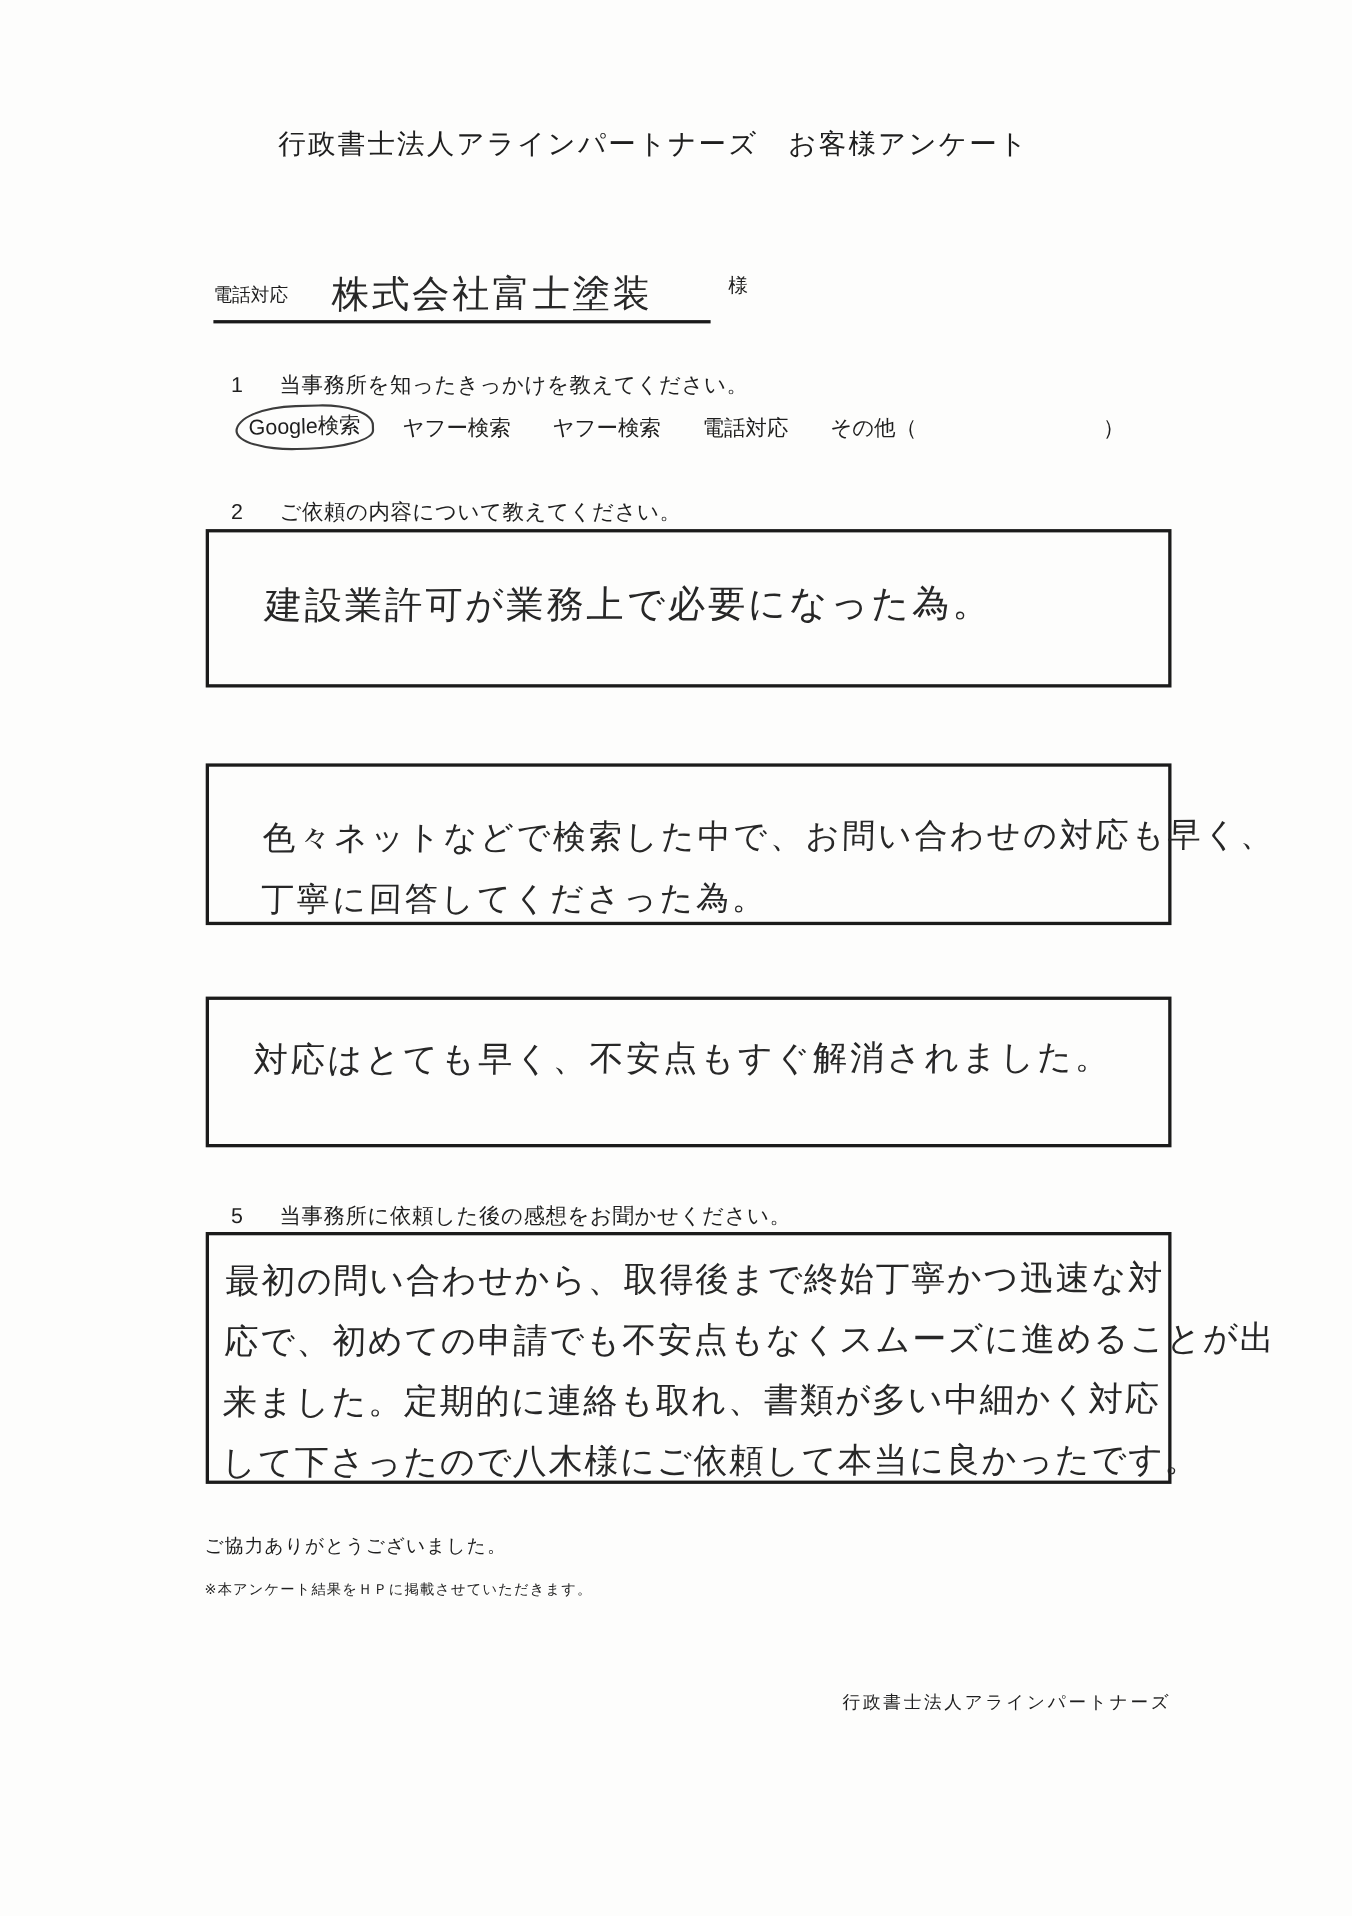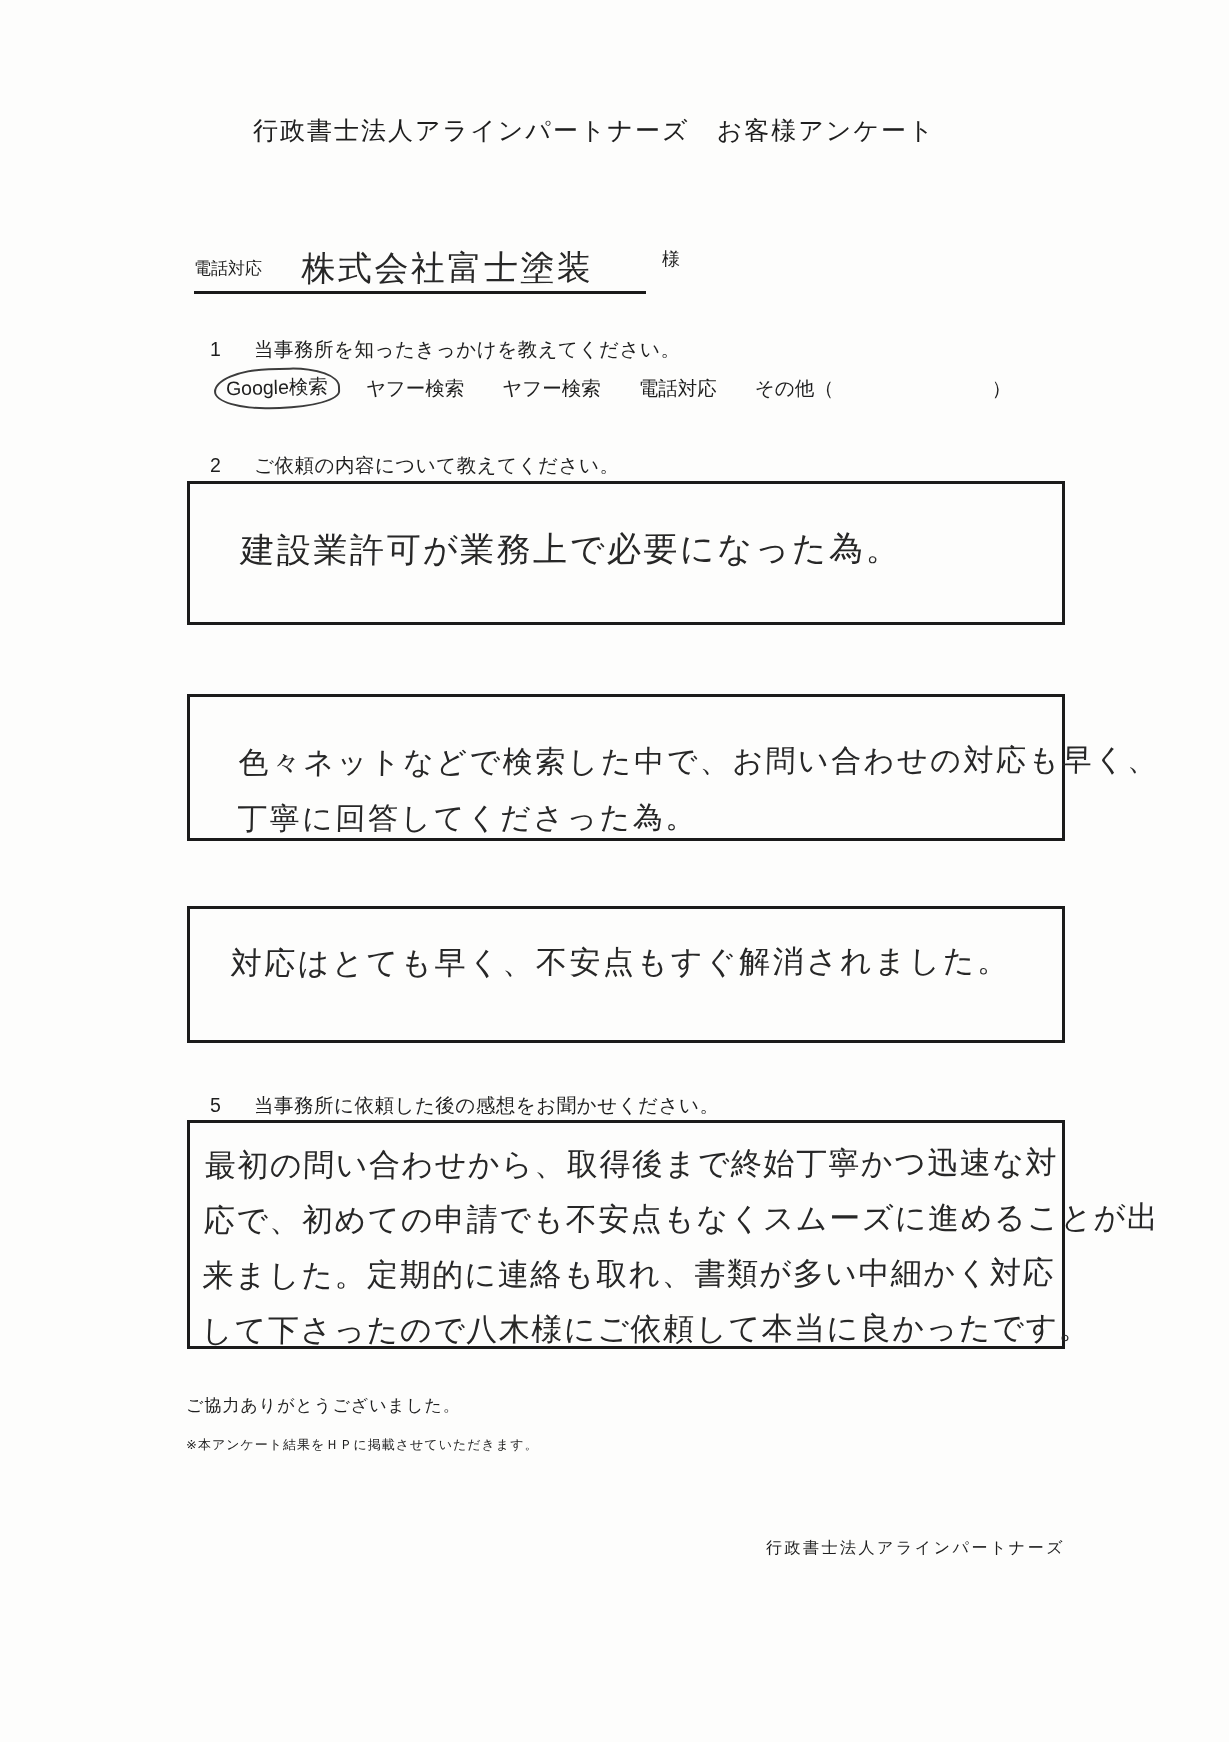--- a/index.html
+++ b/index.html
@@ -53,21 +53,21 @@
   }
   .option{margin-right:38px;}
   .circled{
     border:2.5px solid #3c3c3c;
     border-radius:50% 45% 55% 50% / 62% 55% 45% 52%;
     padding:4px 10px 6px 10px;
     transform:rotate(-1.5deg);
     margin-left:-12px;
     margin-right:26px;
   }
-  .other-open{margin-right:0;}
+  .other-open{margin-right:11px;}
   .other-close{margin-left:158px;margin-right:0;}
   .answer-box{
     position:absolute;
     left:187px;
     width:878px;
     border:3px solid #1b1b1b;
     box-sizing:border-box;
     background:transparent;
   }
   .hand{

